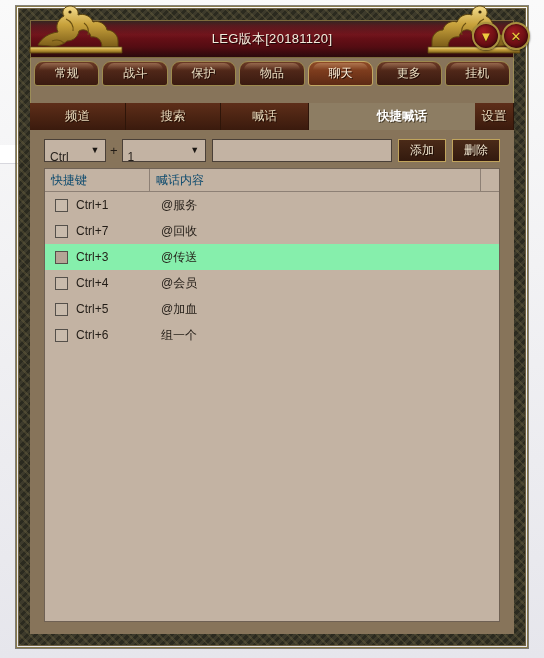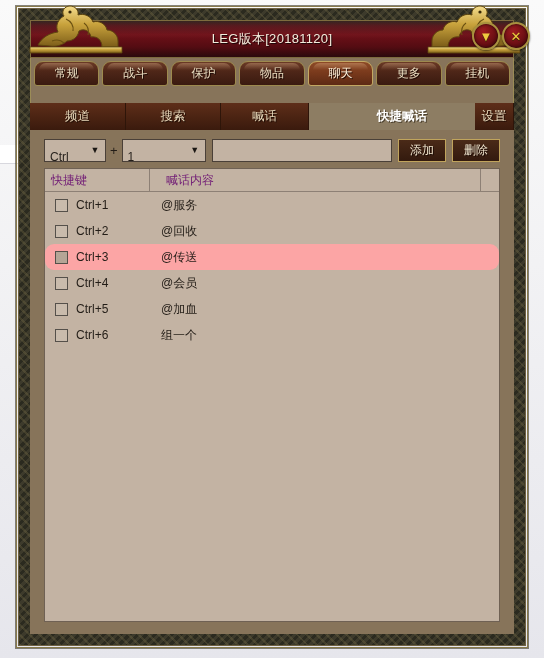--- a/index.html
+++ b/index.html
@@ -111,27 +111,27 @@
     border:1px solid #c0a45c;box-sizing:border-box;
     display:flex;align-items:center;justify-content:center;cursor:pointer;}
   .tbtn .lbl{color:#f0e6cf;font-size:12px;text-shadow:1px 1px 0 #1a0a04;}
 
   
   #list{position:absolute;left:14px;top:38px;right:14px;bottom:12px;
     background:#c3b3a3;border:1px solid #6f6154;box-sizing:border-box;overflow:hidden;}
   #list-head{display:flex;height:22px;border-bottom:1px solid #8d8075;
     background:#c3b3a3;}
   .hcell{position:relative;display:flex;align-items:center;padding-left:6px;
-    color:#701a75;font-size:12px;box-sizing:border-box;
+    color:#0c4a6e;font-size:12px;box-sizing:border-box;
     border-right:1px solid #8d8075;}
   .hcell.c1{width:105px;}
-  .hcell.c2{flex:1;margin-left:10px;}
+  .hcell.c2{flex:1;}
   .hcell.c3{width:18px;border-right:none;}
   .lrow{display:flex;align-items:center;height:26px;cursor:pointer;}
-  .lrow.sel{background:#fca5a5;border-radius:9px;}
+  .lrow.sel{background:#86efac;}
   .cb{width:13px;height:13px;margin-left:10px;background:#c9bbac;
     border:1px solid #55504a;box-sizing:border-box;flex:none;}
   .lrow.sel .cb{background:#b5a596;}
   .key{width:82px;margin-left:8px;color:#231d17;font-size:12px;}
   .txt{flex:1;margin-left:3px;color:#231d17;font-size:12px;}
 </style>
 </head>
 <body>
 
 <div id="page">
@@ -249,21 +249,21 @@
           <div class="hcell c3"></div>
         </div>
 
         <div class="lrow">
           <div class="cb"></div>
           <div class="key">Ctrl+1</div>
           <div class="txt">@服务</div>
         </div>
         <div class="lrow">
           <div class="cb"></div>
-          <div class="key">Ctrl+2</div>
+          <div class="key">Ctrl+7</div>
           <div class="txt">@回收</div>
         </div>
         <div class="lrow sel">
           <div class="cb"></div>
           <div class="key">Ctrl+3</div>
           <div class="txt">@传送</div>
         </div>
         <div class="lrow">
           <div class="cb"></div>
           <div class="key">Ctrl+4</div>

